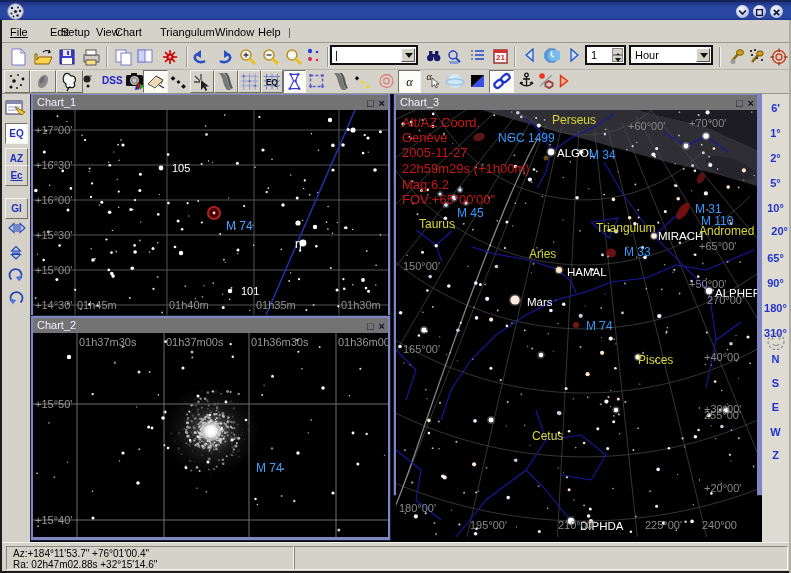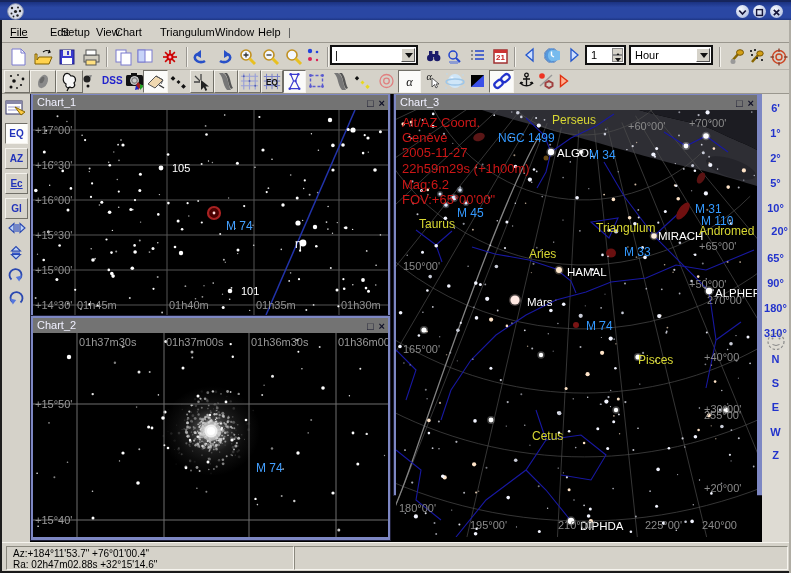--- a/index.html
+++ b/index.html
@@ -402,21 +402,21 @@
         <div class="fl" style="left:3px;top:5px;"><svg width="22" height="19" viewBox="0 0 22 19" style="">
             <rect x="1" y="2" width="16" height="13" fill="#fff" stroke="#336"></rect>
             <path d="M1 2 h16 v3 h-16 z" fill="#88a"></path>
             <g stroke="#99c" stroke-width="1">
               <path d="M3 8 H15 M3 11 H15"></path>
             </g>
             <path d="M10 8 L20 13 L16 16 Z" fill="#ffcc44" stroke="#886600"></path>
           </svg></div>
         <div class="sbtn press" style="top:29px;">EQ</div>
         <div class="sbtn" style="top:54px;">AZ</div>
-        <div class="sbtn" style="top:79px;text-decoration:underline;">Ec</div>
+        <div class="sbtn" style="top:71px;text-decoration:underline;">Ec</div>
         <div class="sbtn" style="top:104px;">Gl</div>
         <div class="fl" style="left:5px;top:126px;"><svg width="20" height="16" viewBox="0 0 20 16" style="">
             <path d="M9 4 L9 12 M11 4 L11 12" stroke="#3355cc" stroke-width="1.2"></path>
             <path d="M7 3.5 L2 8 L7 12.5 Z" fill="#bcd2f8" stroke="#2a48b0" stroke-width="1.1"></path>
             <path d="M13 3.5 L18 8 L13 12.5 Z" fill="#bcd2f8" stroke="#2a48b0" stroke-width="1.1"></path>
           </svg></div>
         <div class="fl" style="left:5px;top:150px;"><svg width="18" height="17" viewBox="0 0 18 17" style="">
             <path d="M5 8 H13 M5 9.5 H13" stroke="#3355cc" stroke-width="1.1"></path>
             <path d="M4.5 7 L9 2.5 L13.5 7 Z" fill="#bcd2f8" stroke="#2a48b0" stroke-width="1.1"></path>
             <path d="M4.5 10.5 L9 15 L13.5 10.5 Z" fill="#bcd2f8" stroke="#2a48b0" stroke-width="1.1"></path>

